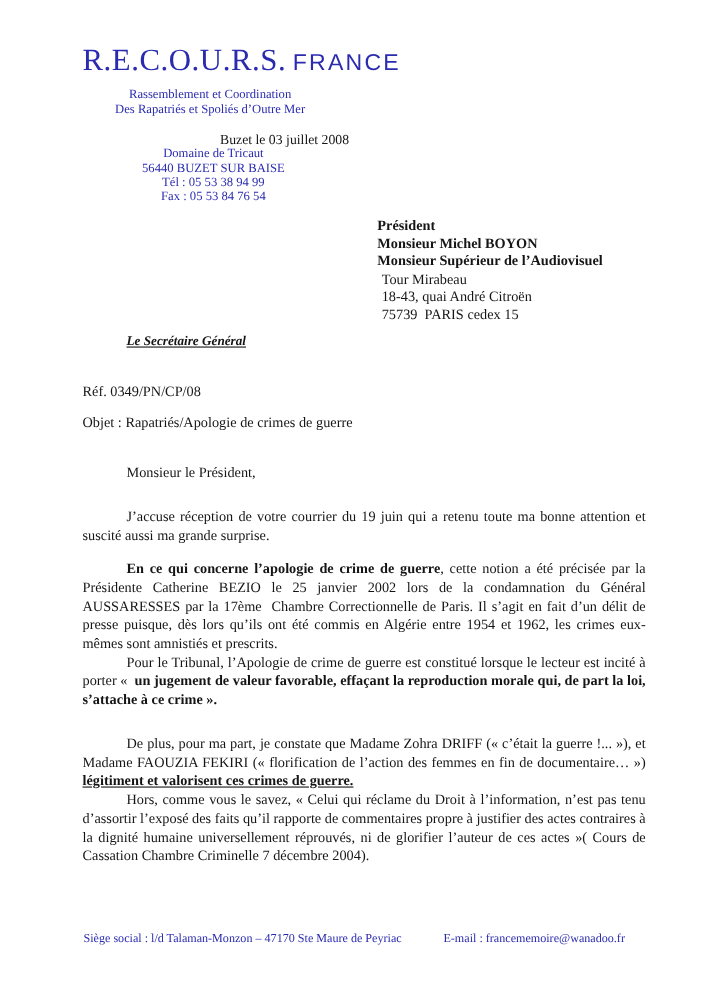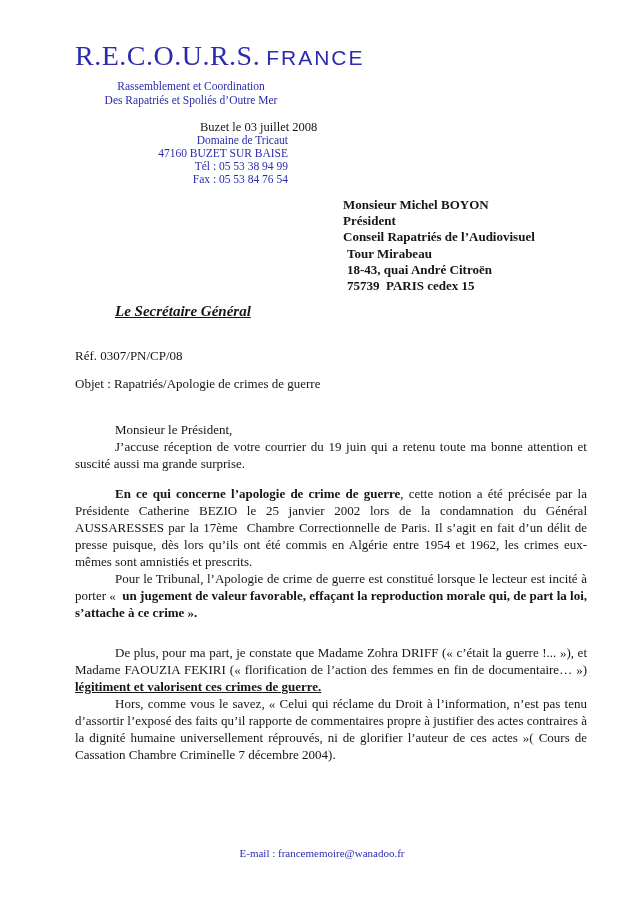--- a/index.html
+++ b/index.html
@@ -39,51 +39,51 @@
     position: absolute; left: 88px; top: 80px; width: 206px;
     text-align: center;
     color: var(--blue);
     font-size: 11.5px;
     line-height: 13.5px;
   }
 
   
   .dateline { position: absolute; left: 200px; top: 120px; font-size: 12.5px; color: var(--text); }
   .sender-address {
-    position: absolute; left: 124px; top: 134px; width: 164px;
-    text-align: right;
+    position: absolute; left: 112px; top: 134px; width: 164px;
+    text-align: center;
     color: var(--blue);
     font-size: 11.5px;
     line-height: 13px;
   }
 
   
   .recipient { position: absolute; left: 343px; top: 197px; font-size: 13px; line-height: 16.2px; }
   .recipient .b { font-weight: bold; }
-  .recipient .r { padding-left: 4px; font-weight: bold; }
+  .recipient .r { padding-left: 4px; }
 
   
   .sender-title {
     position: absolute; left: 115px; top: 303px;
-    font-size: 15px; font-weight: bold; font-style: italic;
+    font-size: 12px; font-weight: bold; font-style: italic;
     text-decoration: underline;
   }
   .ref   { position: absolute; left: 75px; top: 348px; font-size: 13px; }
   .objet { position: absolute; left: 75px; top: 376px; font-size: 13px; }
 
   
   .body {
     position: absolute; left: 75px; top: 421px; width: 512px;
     font-size: 13px; line-height: 17px;
     text-align: justify;
     font-family: Liberation Serif, serif;
   }
   .body p { text-indent: 40px; }
   .salutation { text-align: left; }
-  .p1 { }
+  .p1 { margin-top: 23px; }
   .p2 { margin-top: 13px; }
   .p3 { margin-top: 0; }
   .p4 { margin-top: 23px; }
   .p5 { }
   .bold { font-weight: bold; margin-top: 44px; }
   .bold-u { font-weight: bold; text-decoration: underline; }
 
   
   .footer {
     position: absolute; left: 0; top: 847px; width: 100%;
@@ -104,51 +104,52 @@
 
   <div class="org-sub">
     <div>Rassemblement et Coordination</div>
     <div>Des Rapatriés et Spoliés d’Outre Mer</div>
   </div>
 
   <div class="dateline">Buzet le 03 juillet 2008</div>
 
   <div class="sender-address">
     <div>Domaine de Tricaut</div>
-    <div>47160 BUZET SUR BAISE</div>
+    <div>56440 BUZET SUR BAISE</div>
     <div>Tél : 05 53 38 94 99</div>
     <div>Fax : 05 53 84 76 54</div>
   </div>
 
   <div class="recipient">
+    <div class="b">Président</div>
     <div class="b">Monsieur Michel BOYON</div>
-    <div class="b">Président</div>
-    <div class="b">Conseil Rapatriés de l’Audiovisuel</div>
+    <div class="b">Monsieur Supérieur de l’Audiovisuel</div>
     <div class="r">Tour Mirabeau</div>
     <div class="r">18-43, quai André Citroën</div>
     <div class="r">75739&nbsp; PARIS cedex 15</div>
   </div>
 
   <div class="sender-title">Le Secrétaire Général</div>
 
-  <div class="ref">Réf. 0307/PN/CP/08</div>
+  <div class="ref">Réf. 0349/PN/CP/08</div>
 
   <div class="objet">Objet : Rapatriés/Apologie de crimes de guerre</div>
 
   <div class="body">
     <p class="salutation">Monsieur le Président,</p>
 
     <p class="p1"><span>J’accuse réception de votre courrier du 19 juin qui a retenu toute ma bonne attention et suscité aussi ma grande surprise.</span></p>
 
     <p class="p2"><span class="bold">En ce qui concerne l’apologie de crime de guerre</span><span>, cette notion a été précisée par la Présidente Catherine BEZIO le 25 janvier 2002 lors de la condamnation du Général AUSSARESSES par la 17ème&nbsp; Chambre Correctionnelle de Paris. Il s’agit en fait d’un délit de presse puisque, dès lors qu’ils ont été commis en Algérie entre 1954 et 1962, les crimes eux-mêmes sont amnistiés et prescrits.</span></p>
 
     <p class="p3"><span>Pour le Tribunal, l’Apologie de crime de guerre est constitué lorsque le lecteur est incité à porter «&nbsp; </span><span class="bold">un jugement de valeur favorable, effaçant la reproduction morale qui, de part la loi, s’attache à ce crime ».</span></p>
 
     <p class="p4"><span>De plus, pour ma part, je constate que Madame Zohra DRIFF (« c’était la guerre !... »), et Madame FAOUZIA FEKIRI (« florification de l’action des femmes en fin de documentaire… ») </span><span class="bold-u">légitiment et valorisent ces crimes de guerre.</span></p>
 
     <p class="p5"><span>Hors, comme vous le savez, « Celui qui réclame du Droit à l’information, n’est pas tenu d’assortir l’exposé des faits qu’il rapporte de commentaires propre à justifier des actes contraires à la dignité humaine universellement réprouvés, ni de glorifier l’auteur de ces actes »( Cours de Cassation Chambre Criminelle 7 décembre 2004).</span></p>
   </div>
 
   <div class="footer">
+    <span>Siège social : l/d Talaman-Monzon – 47170 Ste Maure de Peyriac</span>
     <span>E-mail : francememoire@wanadoo.fr</span>
   </div>
 
 </div>
 
 </body></html>

